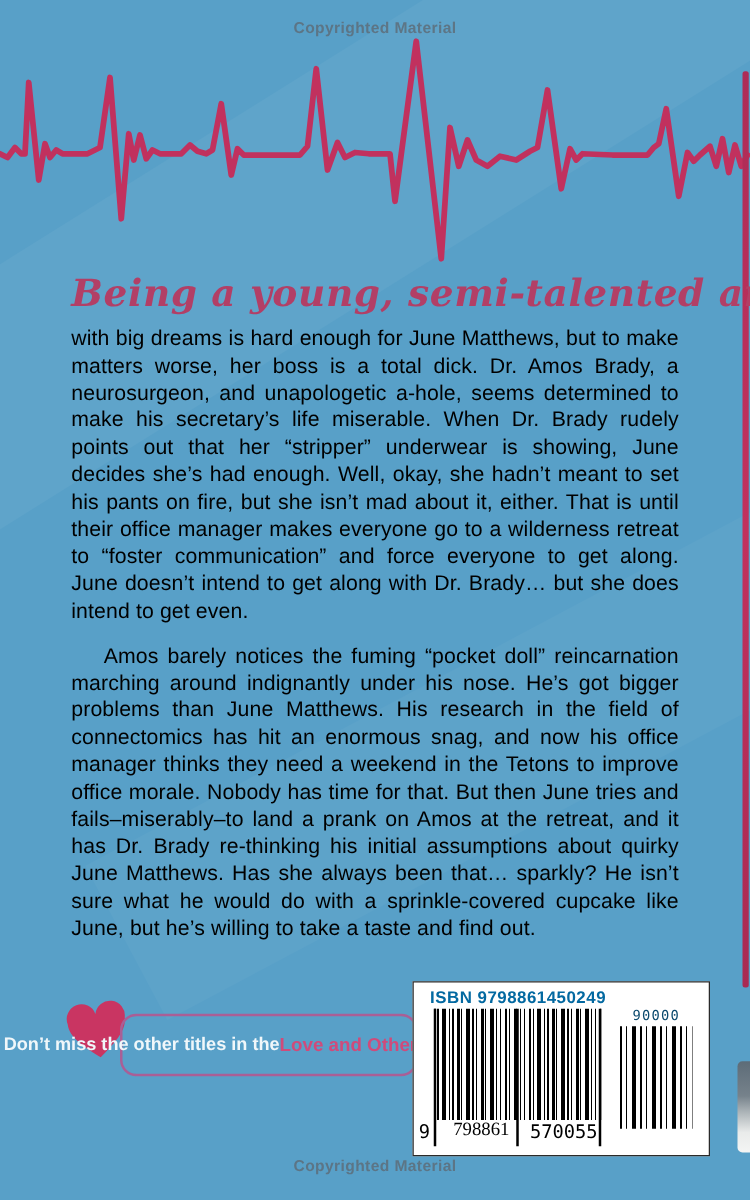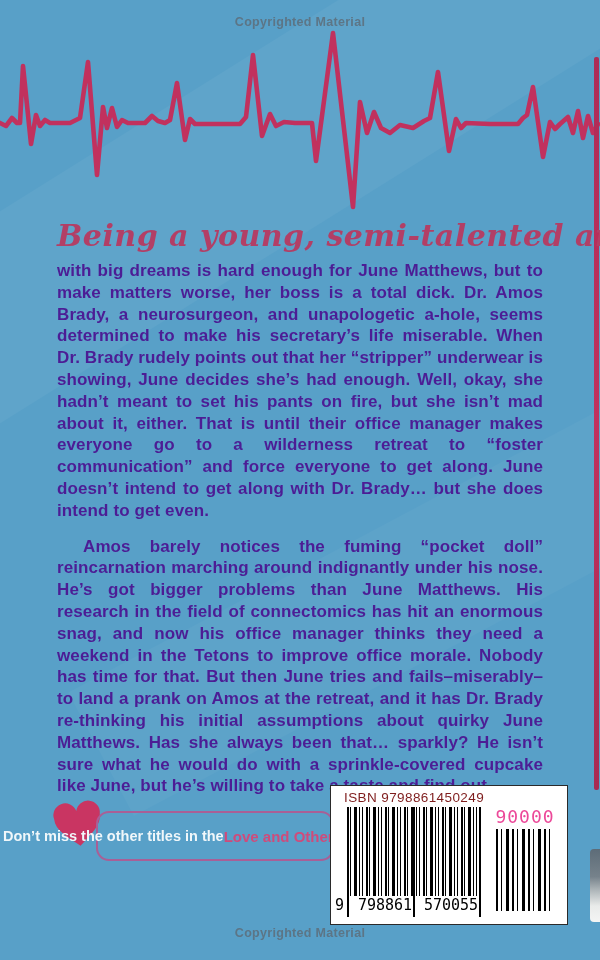--- a/index.html
+++ b/index.html
@@ -32,54 +32,54 @@
     background:linear-gradient(180deg,#5d6c78 0%,#76828b 38%,#aab2b6 55%,#e9ebea 78%,#f4f5f4 100%);
   }
 
   .blurb{position:absolute;left:57px;top:215px;width:486px;}
   .script-line{
     font-family:"DejaVu Serif",serif;font-style:italic;font-weight:bold;
     font-size:30px;line-height:42px;color:#b23f66;text-align:center;
     white-space:nowrap;letter-spacing:.5px;margin-bottom:3px;
   }
   .blurb p{
-    margin:0;font-size:17px;line-height:21.8px;font-weight:700;
-    color:#4c1d95;text-align:justify;letter-spacing:.1px;
+    margin:0;font-size:17px;line-height:21.8px;font-weight:400;
+    color:#000000;text-align:justify;letter-spacing:.1px;
   }
   .blurb p.second{margin-top:14px;text-indent:26px;}
 
   .callout{
     position:absolute;left:96px;top:811px;width:234px;height:46px;
     border:2px solid #a95f96;border-radius:13px;
     display:flex;flex-direction:row;justify-content:center;align-items:center;
   }
   .callout .l1{font-size:14.5px;font-weight:bold;color:#f0f7fa;line-height:19px;white-space:nowrap;}
   .callout .l2{font-size:15px;font-weight:bold;color:#cf4b7b;line-height:19px;white-space:nowrap;}
   .heart{position:absolute;left:52px;top:800px;transform:rotate(-7deg);}
 
   .barcode-box{
     position:absolute;left:330px;top:785px;width:238px;height:140px;
     background:#fff;border:1px solid #2a2a2a;box-sizing:border-box;
   }
-  .isbn-text{position:absolute;left:13px;top:4px;font-size:13.5px;color:#7f1d1d;letter-spacing:.4px;}
+  .isbn-text{position:absolute;left:13px;top:4px;font-size:13.5px;color:#0369a1;letter-spacing:.4px;font-weight:bold;}
   .bars-main{
     position:absolute;left:16px;top:21px;width:134px;height:89px;overflow:visible;
     background:repeating-linear-gradient(90deg,
       #000 0px,#000 2px,#fff 2px,#fff 3px,
       #000 3px,#000 4px,#fff 4px,#fff 7px,
       #000 7px,#000 10px,#fff 10px,#fff 12px,
       #000 12px,#000 13px,#fff 13px,#fff 15px,
       #000 15px,#000 16px,#fff 16px,#fff 19px);
   }
   .guard{position:absolute;top:0;width:2px;height:110px;background:#000;}
   .g1{left:0;} .g2{left:66px;} .g3{left:132px;}
   .digit{position:absolute;top:110px;font-family:"DejaVu Sans Mono",monospace;font-size:15px;color:#000;}
-  .d1{left:4px;} .d2{left:24px;width:60px;text-align:center;} .d3{left:90px;width:60px;text-align:center;}
+  .d1{left:4px;} .d2{left:24px;width:60px;text-align:center;font-family:Liberation Serif, serif;} .d3{left:90px;width:60px;text-align:center;}
   .addon{position:absolute;left:161px;top:20px;width:66px;}
-  .addon-num{font-family:"DejaVu Sans Mono",monospace;font-size:18px;color:#ec4899;text-align:center;letter-spacing:1px;}
+  .addon-num{font-family:"DejaVu Sans Mono",monospace;font-size:11px;color:#0c4a6e;text-align:center;letter-spacing:1px;}
   .addon-bars{
     margin:2px auto 0;width:58px;height:82px;
     background:repeating-linear-gradient(90deg,
       #000 0px,#000 2px,#fff 2px,#fff 5px,
       #000 5px,#000 6px,#fff 6px,#fff 10px,
       #000 10px,#000 13px,#fff 13px,#fff 16px);
   }
 </style>
 </head>
 <body>

